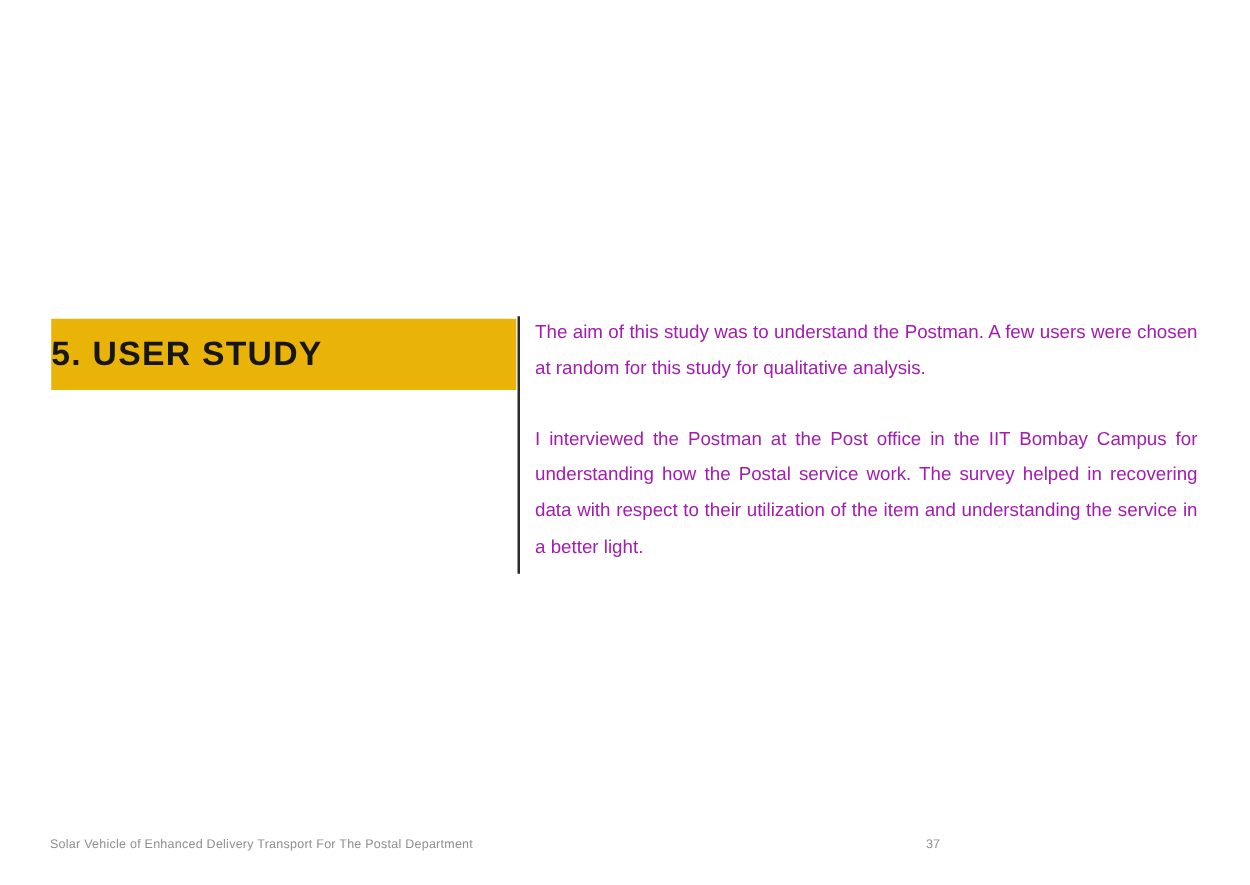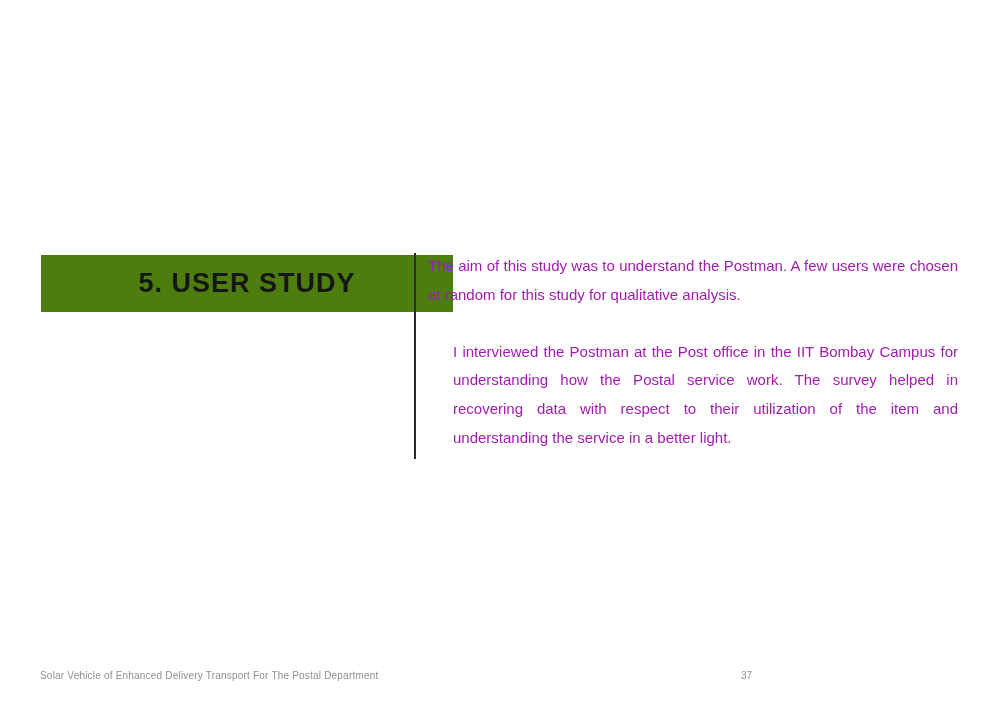--- a/index.html
+++ b/index.html
@@ -13,26 +13,25 @@
   .slide {
     position: relative;
     width: 1000px;
     height: 708px;
     background: #ffffff;
   }
   .title-box {
     position: absolute;
     left: 41px;
     top: 255px;
-    width: 412px;
+    width: 372px;
     height: 57px;
-    background: #4d7c0f;
+    background: #eab308;
     display: flex;
     align-items: center;
-    justify-content: center;
   }
   .title-box h1 {
     font-size: 27px;
     font-weight: 800;
     letter-spacing: 1px;
     color: #161616;
     white-space: nowrap;
   }
   .divider {
     position: absolute;
@@ -47,21 +46,20 @@
     left: 428px;
     top: 252px;
     width: 530px;
     font-size: 15px;
     line-height: 28.6px;
     color: #a21caf;
     text-align: justify;
   }
   .body-text p + p {
     margin-top: 28.6px;
-    margin-left: 25px;
   }
   .footer {
     position: absolute;
     left: 0;
     top: 668px;
     width: 792px;
     height: 16px;
     font-size: 10px;
     color: #8f8f8f;
   }

